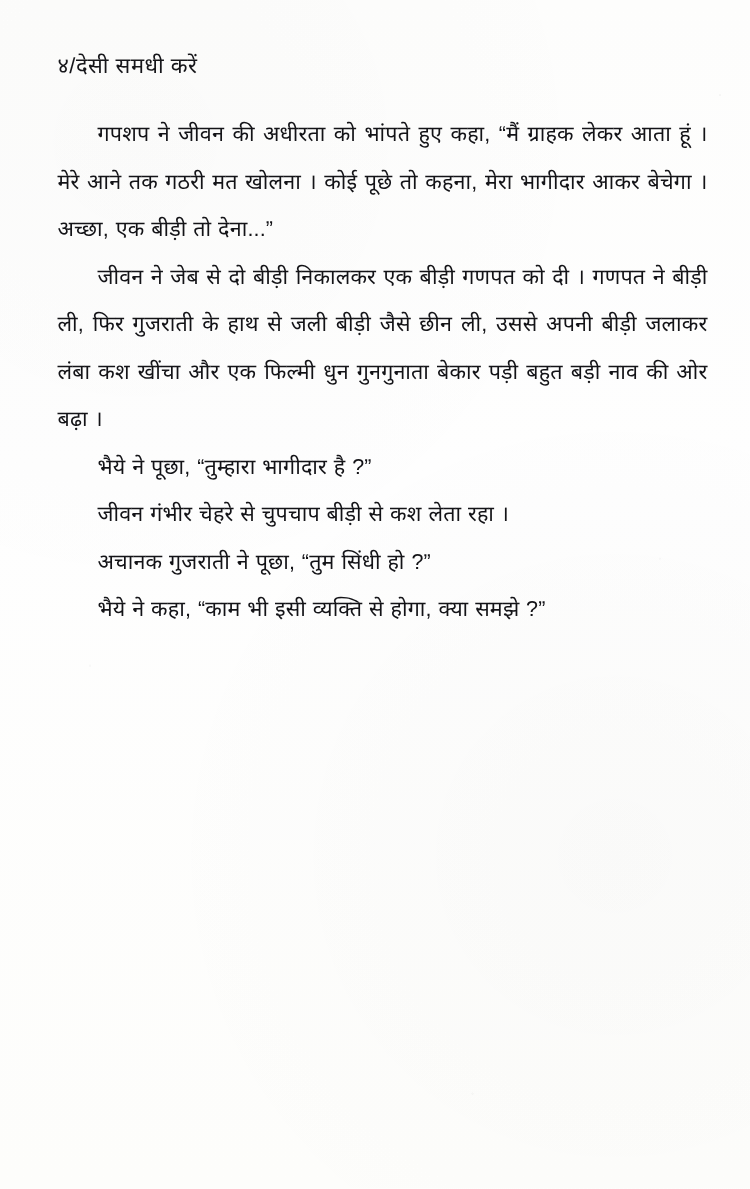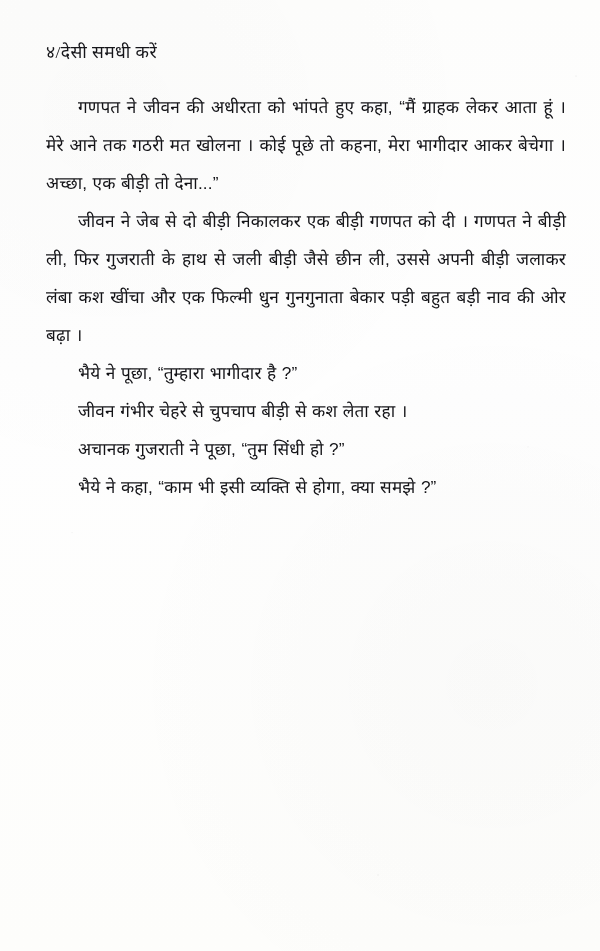--- a/index.html
+++ b/index.html
@@ -35,21 +35,21 @@
       radial-gradient(circle at 12% 56%, rgba(120,120,120,0.09) 0.6px, transparent 1.2px),
       radial-gradient(circle at 63% 92%, rgba(120,120,120,0.09) 0.6px, transparent 1.2px),
       radial-gradient(circle at 41% 31%, rgba(120,120,120,0.07) 0.5px, transparent 1.1px),
       radial-gradient(circle at 88% 47%, rgba(120,120,120,0.08) 0.5px, transparent 1.1px);
   }
 
   .header {
     position: absolute;
     left: 46px;
     top: 40px;
-    font-family: Liberation Serif, serif;
+    font-family: Liberation Sans, sans-serif;
     font-size: 17.5px;
     line-height: 24px;
     color: #16161a;
     letter-spacing: 0.4px;
     white-space: nowrap;
   }
 
   .body-text {
     position: absolute;
     left: 46px;
@@ -74,21 +74,21 @@
 </style>
 </head>
 <body>
 
 <div class="page">
 
   <div class="header">४/देसी समधी करें</div>
 
   <div class="body-text">
 
-    <p class="para">गणपत ने जीवन की अधीरता को भांपते हुए कहा, “मैं ग्राहक लेकर आता हूं । मेरे आने तक गठरी मत खोलना । कोई पूछे तो कहना, मेरा भागीदार आकर बेचेगा । अच्छा, एक बीड़ी तो देना...”</p>
+    <p class="para">गपशप ने जीवन की अधीरता को भांपते हुए कहा, “मैं ग्राहक लेकर आता हूं । मेरे आने तक गठरी मत खोलना । कोई पूछे तो कहना, मेरा भागीदार आकर बेचेगा । अच्छा, एक बीड़ी तो देना...”</p>
 
     <p class="para">जीवन ने जेब से दो बीड़ी निकालकर एक बीड़ी गणपत को दी । गणपत ने बीड़ी ली, फिर गुजराती के हाथ से जली बीड़ी जैसे छीन ली, उससे अपनी बीड़ी जलाकर लंबा कश खींचा और एक फिल्मी धुन गुनगुनाता बेकार पड़ी बहुत बड़ी नाव की ओर बढ़ा ।</p>
 
 
     <p class="para">भैये ने पूछा, “तुम्हारा भागीदार है ?”</p>
 
 
     <p class="para">जीवन गंभीर चेहरे से चुपचाप बीड़ी से कश लेता रहा ।</p>
 
     <p class="para">अचानक गुजराती ने पूछा, “तुम सिंधी हो ?”</p>

